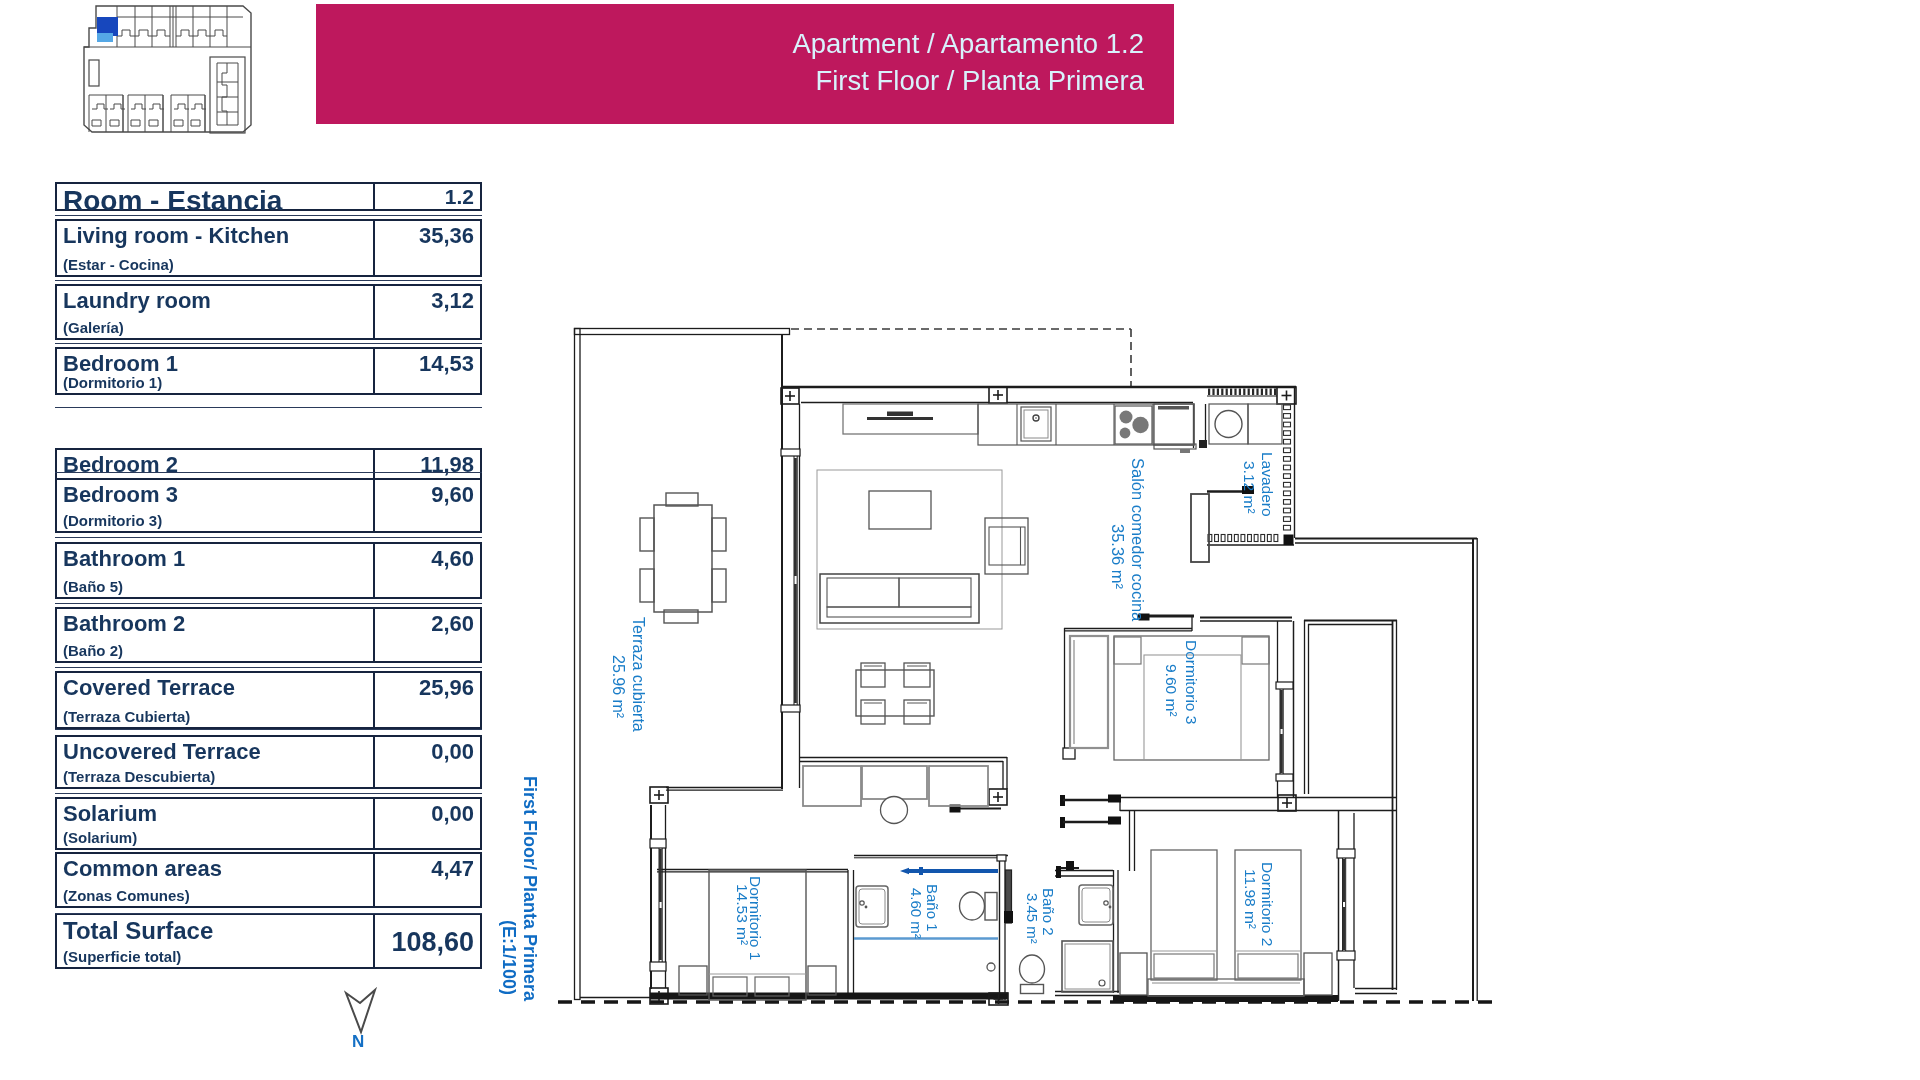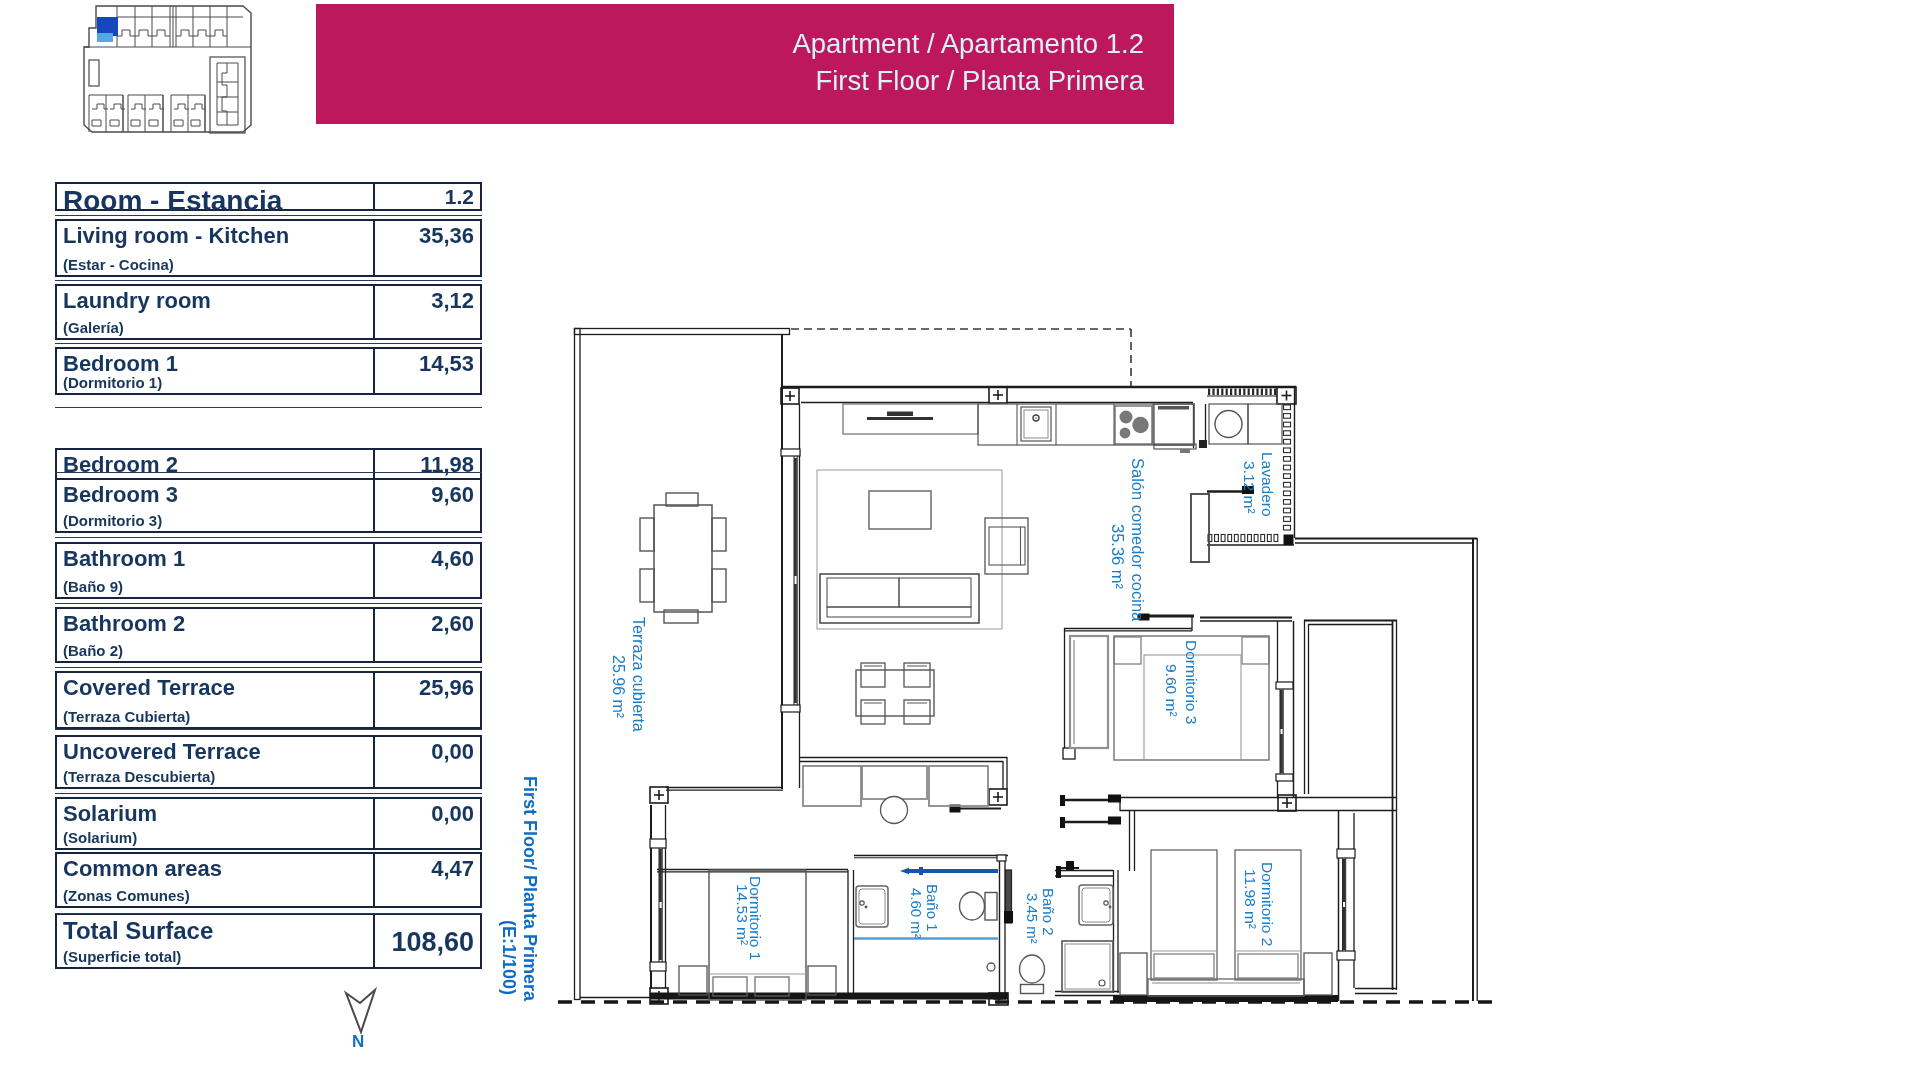--- a/index.html
+++ b/index.html
@@ -86,21 +86,21 @@
 
 <div class="row" style="top:478px;height:55px;">
  <div class="lab">Bedroom 3</div>
  <div class="sub">(Dormitorio 3)</div>
  <div class="val">9,60</div>
  <div class="cdiv"></div>
 </div>
 
 <div class="row" style="top:542px;height:57px;">
  <div class="lab">Bathroom 1</div>
- <div class="sub">(Baño 9)</div>
+ <div class="sub">(Baño 5)</div>
  <div class="val">4,60</div>
  <div class="cdiv"></div>
 </div>
 
 <div class="row" style="top:607px;height:56px;">
  <div class="lab">Bathroom 2</div>
  <div class="sub">(Baño 2)</div>
  <div class="val">2,60</div>
  <div class="cdiv"></div>
 </div>

